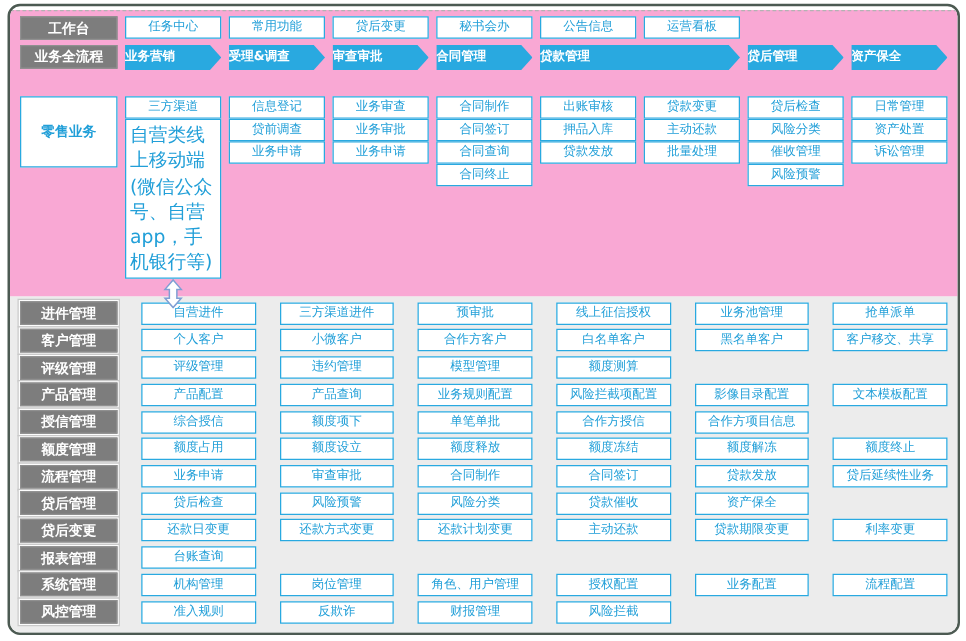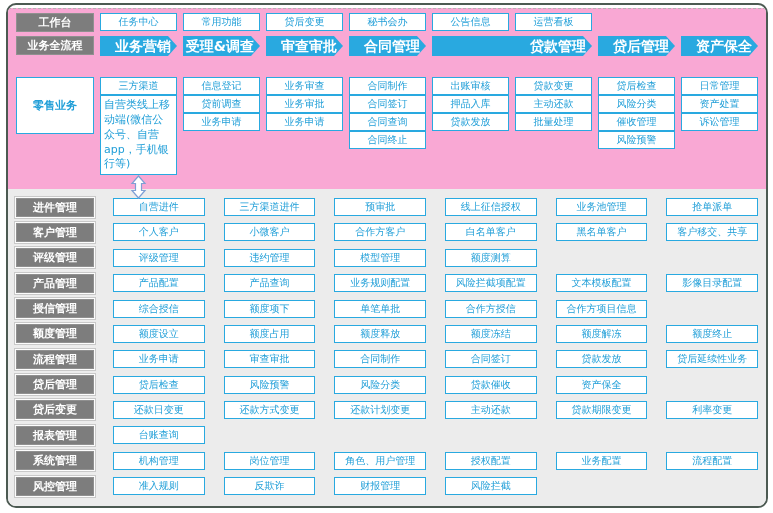--- a/index.html
+++ b/index.html
@@ -18,25 +18,25 @@
     background: #7d7d7d; border: 1px solid #909090; color: #fff;
     font-size: 11px; font-weight: bold; height: 19px; line-height: 17px; text-align: center;
   }
   .bluebox {
     background: #fff; border: 1px solid #29a9e0; color: #219fd8;
     font-size: 10px; height: 18px; line-height: 16px; text-align: center;
     overflow: hidden; white-space: nowrap;
   }
   .bluebox.tall {
     height: auto; min-height: 40px; white-space: normal; text-align: left;
-    font-size: 11px; line-height: 1.35; padding: 2px 3px;
+    font-size: 15px; line-height: 1.35; padding: 2px 3px;
   }
   .arrow {
-    background: #29a9e0; color: #fff; font-size: 14px; font-weight: bold;
-    height: 20px; line-height: 20px; text-align: right; padding-right: 6px;
+    background: #29a9e0; color: #fff; font-size: 10px; font-weight: bold;
+    height: 20px; line-height: 20px; text-align: left; padding-right: 6px;
     clip-path: polygon(0 0, calc(100% - 9px) 0, 100% 50%, calc(100% - 9px) 100%, 0 100%);
   }
   .retail-label { height: 57px; display: flex; align-items: center; justify-content: center;
     background: #fff; border: 1px solid #29a9e0; color: #219fd8; font-size: 11px; font-weight: bold; }
   .rcol { display: flex; flex-direction: column; gap: 0; position: relative; }
   .dblarrow { display: block; margin: 0 auto -12px auto; }
   
   #bottom-section {
     flex: 1; background: #ececec; padding: 2px 8px 4px 8px;
     display: flex; flex-direction: column; justify-content: space-evenly; z-index: 1;
@@ -141,35 +141,35 @@
         <div class="bluebox">违约管理</div>
         <div class="bluebox">模型管理</div>
         <div class="bluebox">额度测算</div>
       </div>
       <div class="mrow">
         <div class="glabel">产品管理</div>
         <div class="bluebox">产品配置</div>
         <div class="bluebox">产品查询</div>
         <div class="bluebox">业务规则配置</div>
         <div class="bluebox">风险拦截项配置</div>
+        <div class="bluebox">影像目录配置</div>
         <div class="bluebox">文本模板配置</div>
-        <div class="bluebox">影像目录配置</div>
       </div>
       <div class="mrow">
         <div class="glabel">授信管理</div>
         <div class="bluebox">综合授信</div>
         <div class="bluebox">额度项下</div>
         <div class="bluebox">单笔单批</div>
         <div class="bluebox">合作方授信</div>
         <div class="bluebox">合作方项目信息</div>
       </div>
       <div class="mrow">
         <div class="glabel">额度管理</div>
+        <div class="bluebox">额度占用</div>
         <div class="bluebox">额度设立</div>
-        <div class="bluebox">额度占用</div>
         <div class="bluebox">额度释放</div>
         <div class="bluebox">额度冻结</div>
         <div class="bluebox">额度解冻</div>
         <div class="bluebox">额度终止</div>
       </div>
       <div class="mrow">
         <div class="glabel">流程管理</div>
         <div class="bluebox">业务申请</div>
         <div class="bluebox">审查审批</div>
         <div class="bluebox">合同制作</div>

